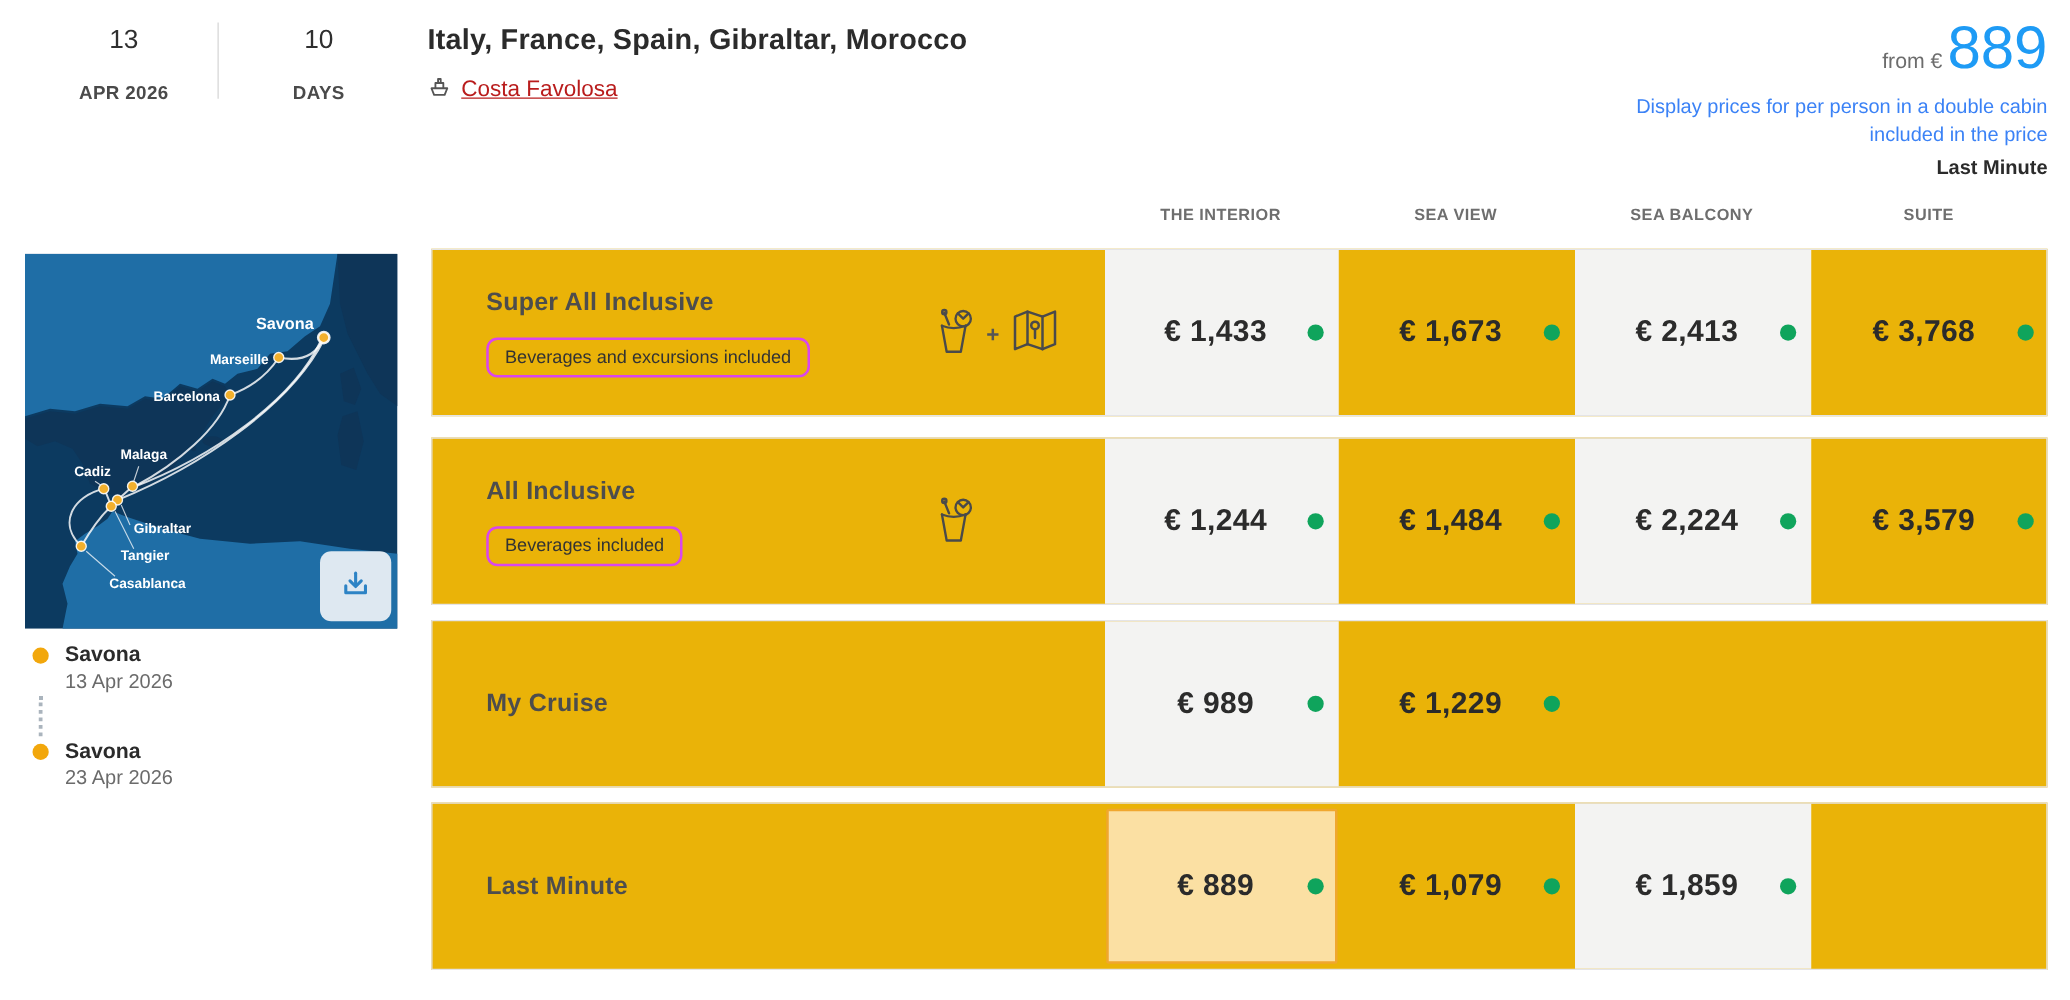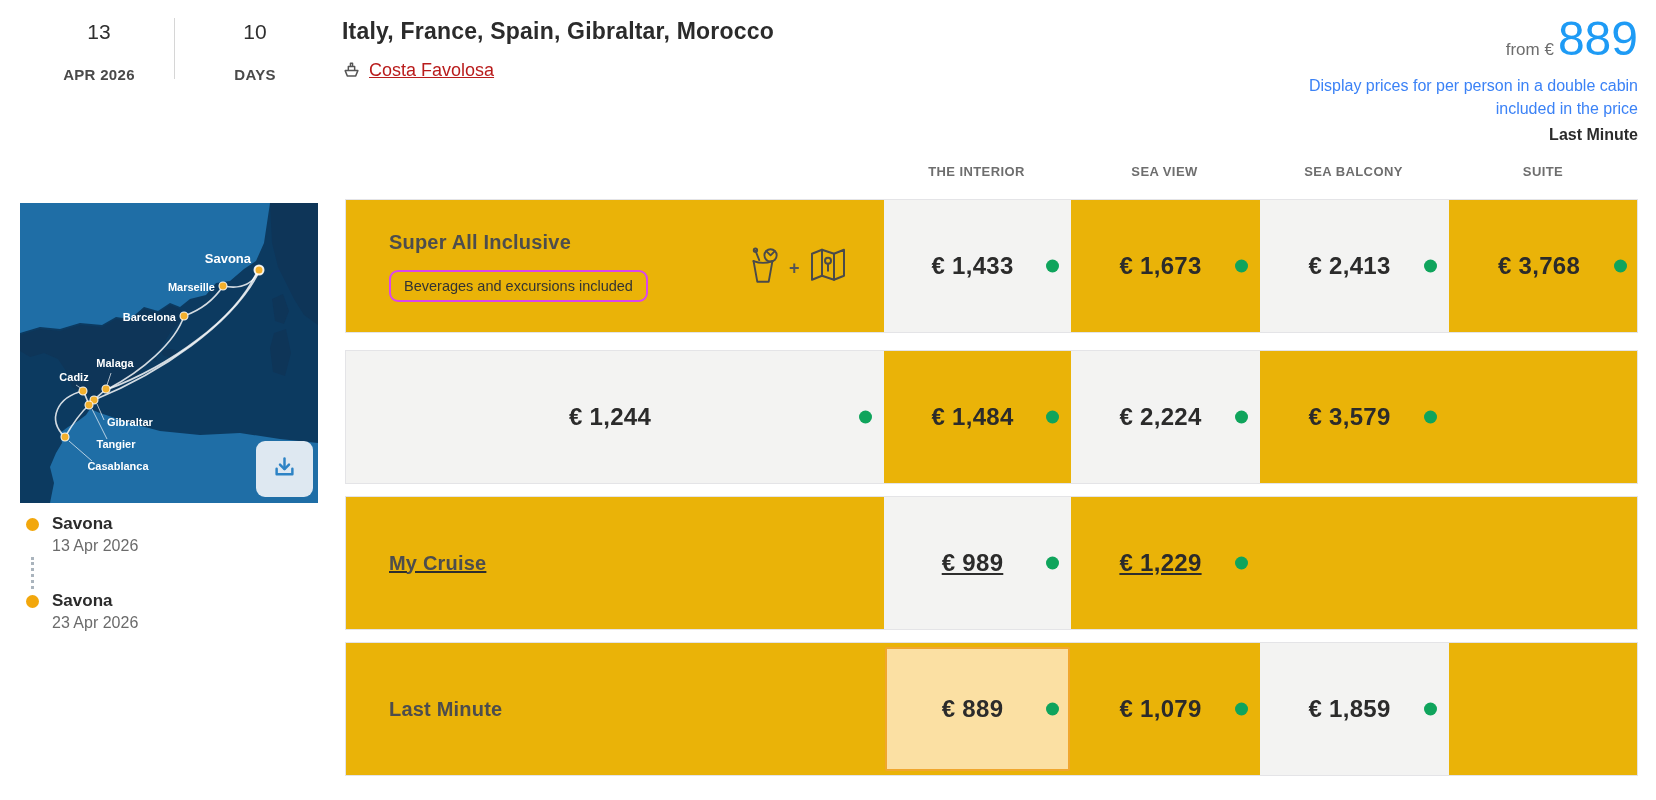--- a/index.html
+++ b/index.html
@@ -236,38 +236,52 @@
         <div class="price-cell shade">
           <span class="price-val">€ 2,413</span>
           <span class="avail-dot"></span>
         </div>
         <div class="price-cell">
           <span class="price-val">€ 3,768</span>
           <span class="avail-dot"></span>
         </div>
       </div>
       <div class="prow" style="top: 192px;">
+        <div class="label-cell">
+          <div class="row-title">All Inclusive</div>
+          <div class="badge">Beverages included</div>
+          <div class="icon-group">
+            <span><svg width="34" height="40" viewBox="0 0 36 40" fill="none" stroke="#4a4a4a" stroke-width="2" stroke-linecap="round" stroke-linejoin="round">
+                <path d="M8,15 L12,37 H24 L28,15"></path>
+                <path d="M8,15 Q18,19 28,15"></path>
+                <circle cx="26" cy="9" r="6.5"></circle>
+                <path d="M26,9 L21.5,4.5 M26,9 L30.5,4.5"></path>
+                <path d="M14,14 L10,4"></path>
+                <circle cx="10" cy="3.5" r="1.8"></circle>
+              </svg></span>
+          </div>
+        </div>
         <div class="price-cell shade">
           <span class="price-val">€ 1,244</span>
           <span class="avail-dot"></span>
         </div>
         <div class="price-cell">
           <span class="price-val">€ 1,484</span>
           <span class="avail-dot"></span>
         </div>
         <div class="price-cell shade">
           <span class="price-val">€ 2,224</span>
           <span class="avail-dot"></span>
         </div>
         <div class="price-cell">
           <span class="price-val">€ 3,579</span>
           <span class="avail-dot"></span>
         </div>
       </div>
-      <div class="prow" style="top: 338px; text-decoration: underline;">
+      <div class="prow" style="top: 338px;">
         <div class="label-cell">
           <div class="row-title">My Cruise</div>
         </div>
         <div class="price-cell shade">
           <span class="price-val">€ 989</span>
           <span class="avail-dot"></span>
         </div>
         <div class="price-cell">
           <span class="price-val">€ 1,229</span>
           <span class="avail-dot"></span>

